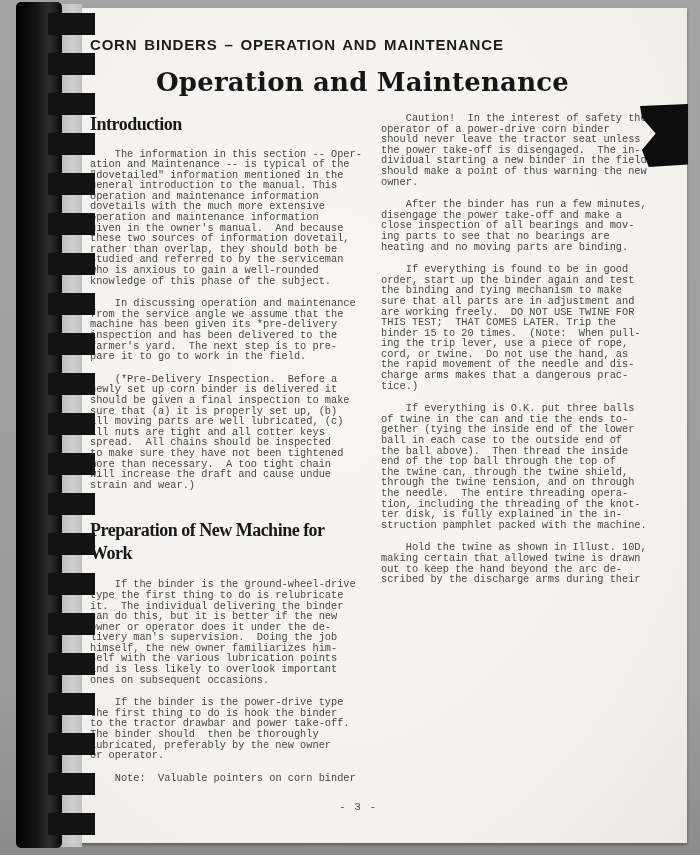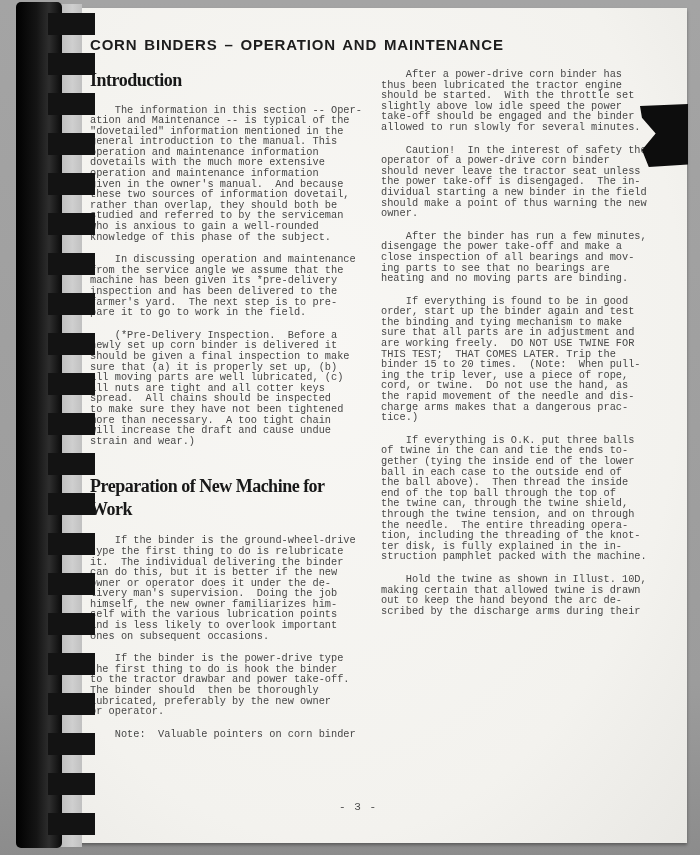--- a/index.html
+++ b/index.html
@@ -7,21 +7,21 @@
     width:700px;height:855px;position:relative;overflow:hidden;
     background:linear-gradient(180deg,#a4a4a4 0%,#9c9c9c 80%,#8c8c8c 100%);
     font-family:"Liberation Sans",sans-serif;
   }
   .page{
     position:absolute;left:28px;top:8px;right:13px;bottom:12px;
     background:radial-gradient(ellipse at 45% 40%, #f8f7f4 0%, #f3f2ee 70%, #e9e8e4 100%);
     box-shadow:0 2px 3px rgba(0,0,0,0.35);
   }
   .running-head{
-    margin:28px 0 16px 62px;
+    margin:28px 0 4px 62px;
     font-family:"Liberation Sans",sans-serif;font-weight:bold;font-size:15px;
     letter-spacing:0.8px;word-spacing:2px;color:#1d1d1d;
   }
   h1.title{
     margin:14px 30px 16px 40px;text-align:center;
     font-family:"DejaVu Serif","Liberation Serif",serif;font-weight:700;
     font-size:26px;color:#161616;letter-spacing:0.2px;
   }
   .cols{display:flex;gap:14px;margin:0 26px 0 62px;}
   .col-left{width:277px;flex:none;}
@@ -66,20 +66,21 @@
       rgba(0,0,0,0) 31px, rgba(0,0,0,0) 40px);
   }
 </style>
 </head>
 <body>
 
 <div class="page">
   <div class="tab-mark"></div>
 
   <div class="running-head">CORN BINDERS – OPERATION AND MAINTENANCE</div>
+  <h1 class="title">Operation and Maintenance</h1>
 
   <div class="cols">
     <div class="col-left">
       <h2 class="section">Introduction</h2>
       <p class="body">    The information in this section -- Oper-
 ation and Maintenance -- is typical of the
 "dovetailed" information mentioned in the
 general introduction to the manual. This
 operation and maintenance information
 dovetails with the much more extensive
@@ -120,26 +121,20 @@
 ones on subsequent occasions.</p>
       <p class="body">    If the binder is the power-drive type
 the first thing to do is hook the binder
 to the tractor drawbar and power take-off.
 The binder should  then be thoroughly
 lubricated, preferably by the new owner
 or operator.</p>
       <p class="body">    Note:  Valuable pointers on corn binder</p>
     </div>
     <div class="col-right">
-      <p class="body">    After a power-drive corn binder has
-thus been lubricated the tractor engine
-should be started.  With the throttle set
-slightly above low idle speed the power
-take-off should be engaged and the binder
-allowed to run slowly for several minutes.</p>
       <p class="body">    Caution!  In the interest of safety the
 operator of a power-drive corn binder
 should never leave the tractor seat unless
 the power take-off is disengaged.  The in-
 dividual starting a new binder in the field
 should make a point of thus warning the new
 owner.</p>
       <p class="body">    After the binder has run a few minutes,
 disengage the power take-off and make a
 close inspection of all bearings and mov-

